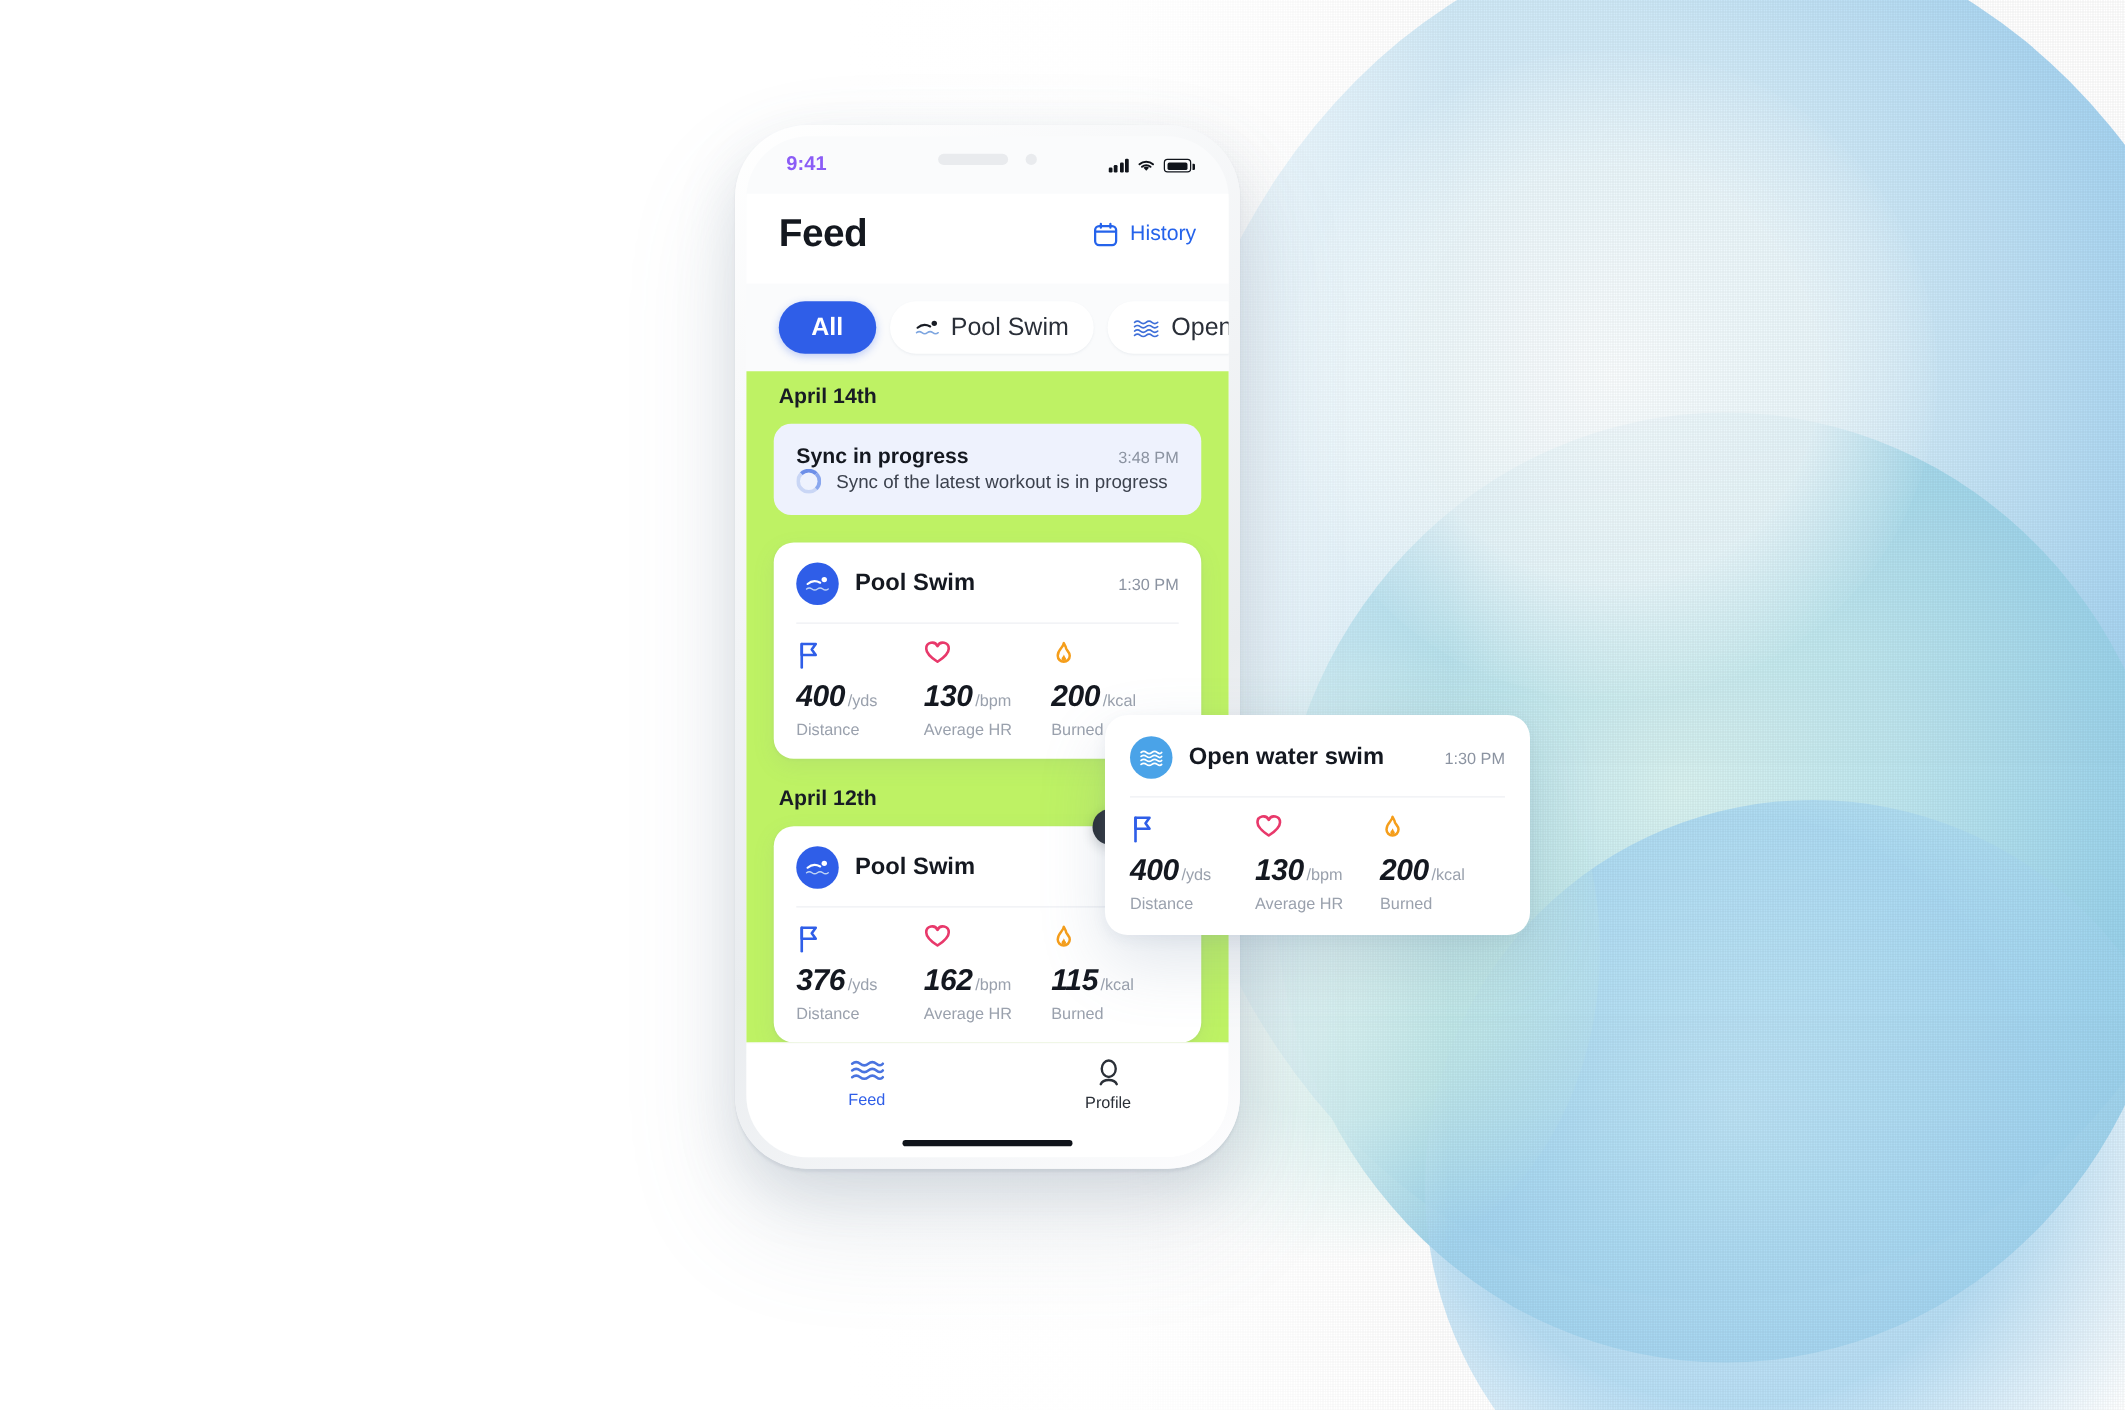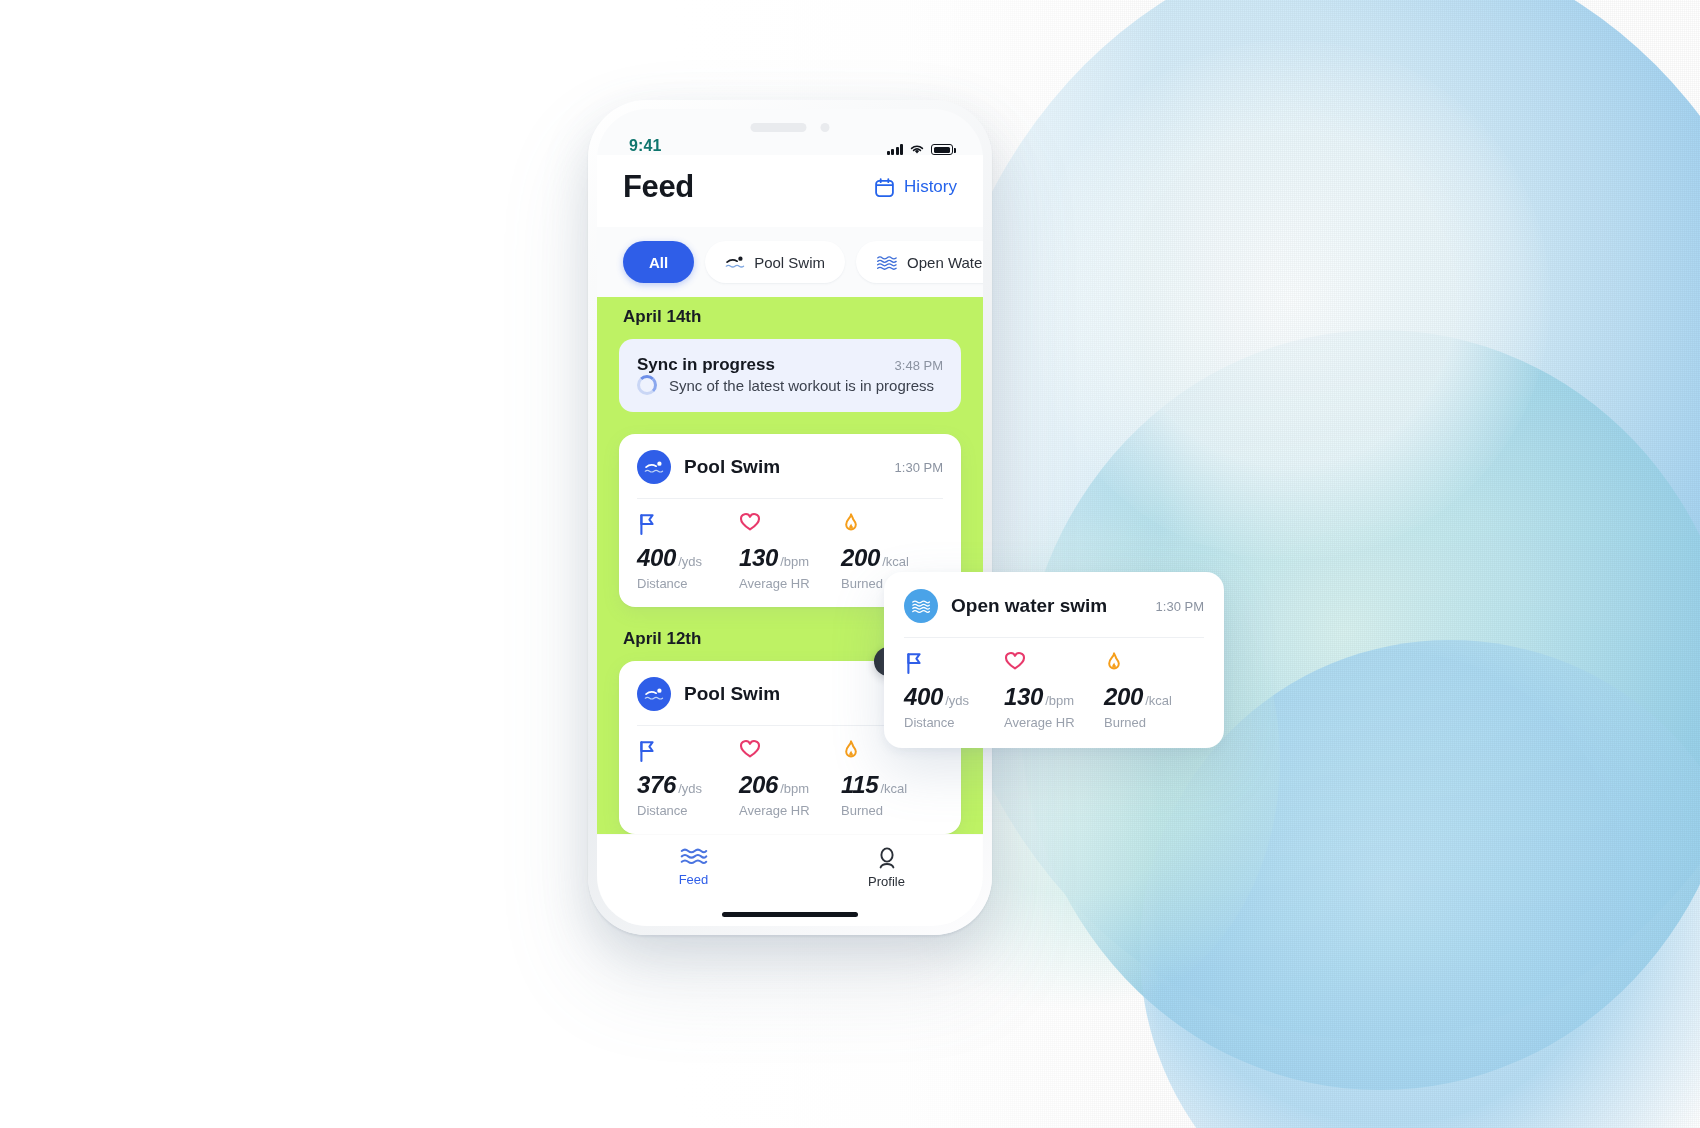--- a/index.html
+++ b/index.html
@@ -70,24 +70,24 @@
   #screen {
     position:relative; width:100%; height:100%;
     border-radius:50px; overflow:hidden;
     background:#fafbfc;
     display:flex; flex-direction:column;
   }
 
   
   #status-bar {
     height:46px; flex:0 0 46px;
-    display:flex; align-items:flex-end; justify-content:space-between;
+    display:flex; align-items:center; justify-content:space-between;
     padding:0 30px 0 32px;
     position:relative;
-    color:#0f766e;
+    color:#8b5cf6;
   }
   #status-time { font-size:16px; font-weight:600; letter-spacing:.1px; }
   #dyn-island {
     position:absolute; left:50%; transform:translateX(-50%);
     top:14px; display:flex; align-items:center; gap:14px;
   }
   .di-pill { width:56px; height:9px; border-radius:6px; background:#e9ebee; }
   .di-dot { width:9px; height:9px; border-radius:50%; background:#e9ebee; }
   #status-right { display:flex; align-items:flex-end; gap:6px; }
   .sig-bars { display:flex; align-items:flex-end; gap:1.5px; height:11px; }
@@ -112,21 +112,21 @@
 
   
   #filter-row {
     flex:0 0 auto; display:flex; gap:11px; align-items:center;
     padding:14px 0 14px 26px; overflow:hidden;
     background:#fafbfc;
   }
   .chip {
     display:flex; align-items:center; gap:9px;
     height:42px; padding:0 20px; border-radius:21px;
-    background:#ffffff; color:#2a2f38; font-size:15px; white-space:nowrap;
+    background:#ffffff; color:#2a2f38; font-size:20px; white-space:nowrap;
     box-shadow:0 1px 2px rgba(120,135,155,.10);
     cursor:pointer;
   }
   .chip.active { background:#2f5ee8; color:#fff; font-weight:600; padding:0 26px; box-shadow:0 2px 7px rgba(47,94,232,.30); }
 
   
   #feed {
     flex:1 1 auto; padding:0 22px; overflow:hidden; position:relative;
     background:#bef264;
   }
@@ -371,21 +371,21 @@
               </div>
               <div class="m-label">Distance</div>
             </div>
             <div class="metric">
               <div class="m-icon">
                 <svg width="22" height="20" viewBox="0 0 22 20">
                   <path d="M11 17.4 C3.4 12.4 2 9.4 2 6.9 A4.7 4.7 0 0 1 11 4.9 A4.7 4.7 0 0 1 20 6.9 C20 9.4 18.6 12.4 11 17.4 Z" stroke="#e8396b" stroke-width="2.1" fill="none" stroke-linejoin="round"></path>
                 </svg>
               </div>
               <div>
-                <span class="m-val">206</span><span class="m-unit">/bpm</span>
+                <span class="m-val">162</span><span class="m-unit">/bpm</span>
               </div>
               <div class="m-label">Average HR</div>
             </div>
             <div class="metric">
               <div class="m-icon">
                 <svg width="20" height="24" viewBox="0 0 20 24">
                   <path d="M10 2.4 C10 6 5.2 7.2 5.2 12.6 A4.8 4.8 0 0 0 14.8 12.6 C14.8 9.2 11.6 8.4 11.6 5.6 Z" stroke="#f59e1b" stroke-width="2" fill="none" stroke-linejoin="round"></path>
                   <path d="M10 11.6 C10 13.2 8.2 13.6 8.2 15.4 A1.9 1.9 0 0 0 11.9 15.4 C11.9 14.2 10.7 13.8 10.7 12.8 Z" fill="#f59e1b"></path>
                 </svg>
               </div>

